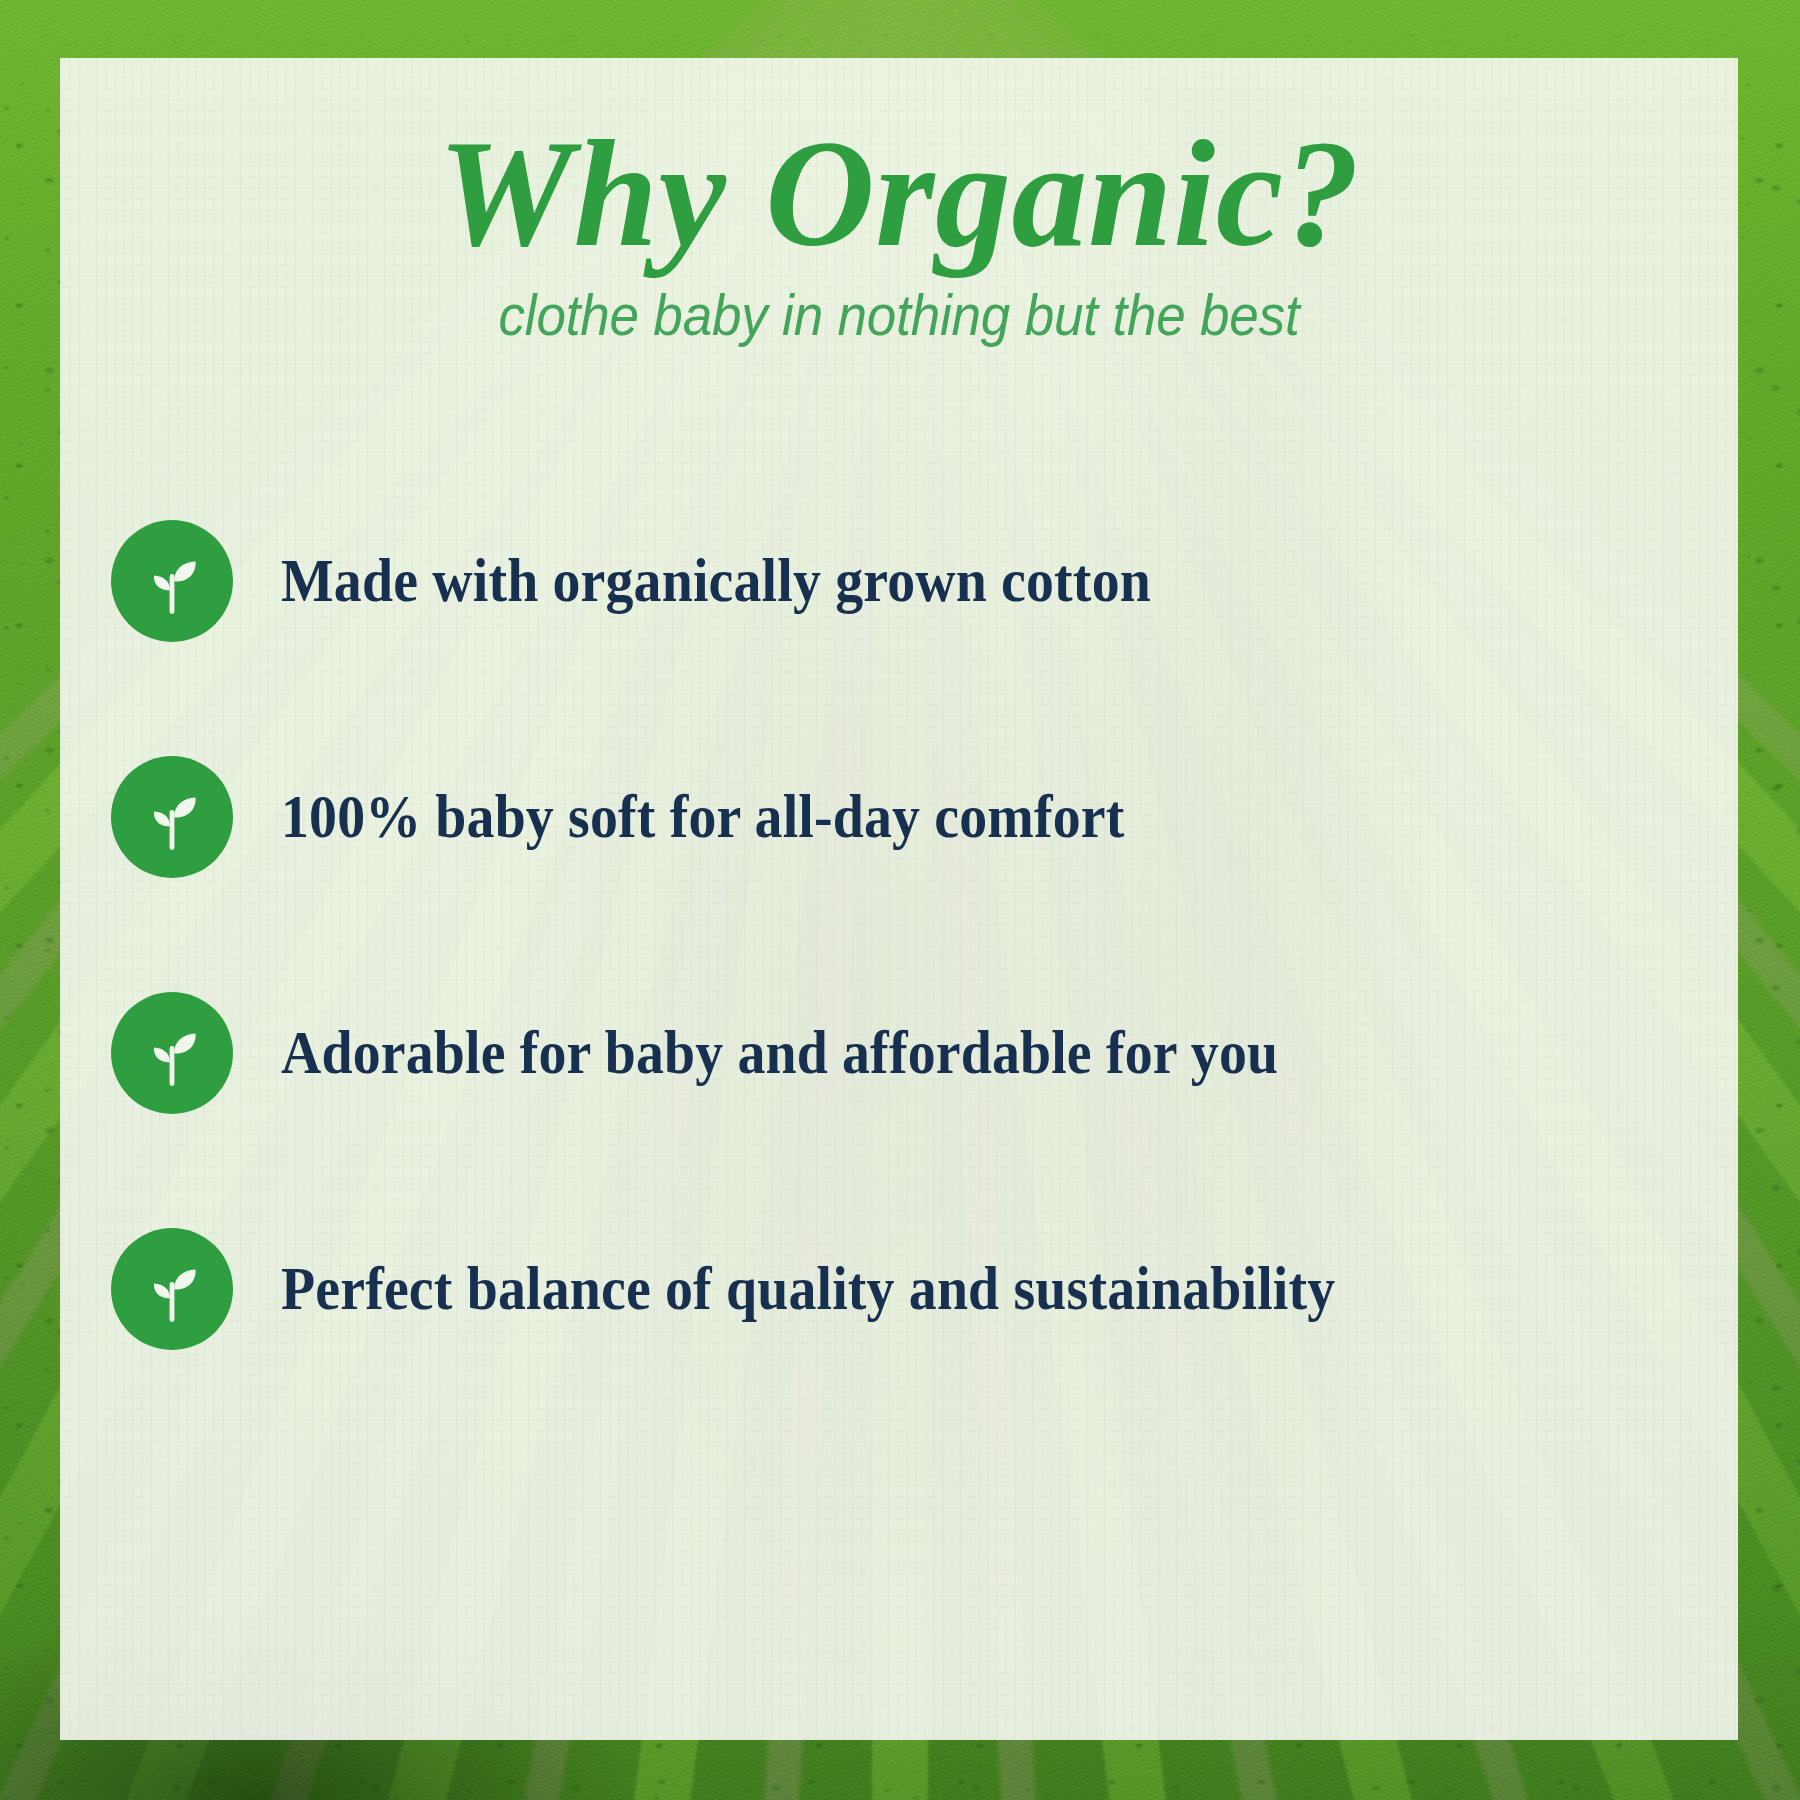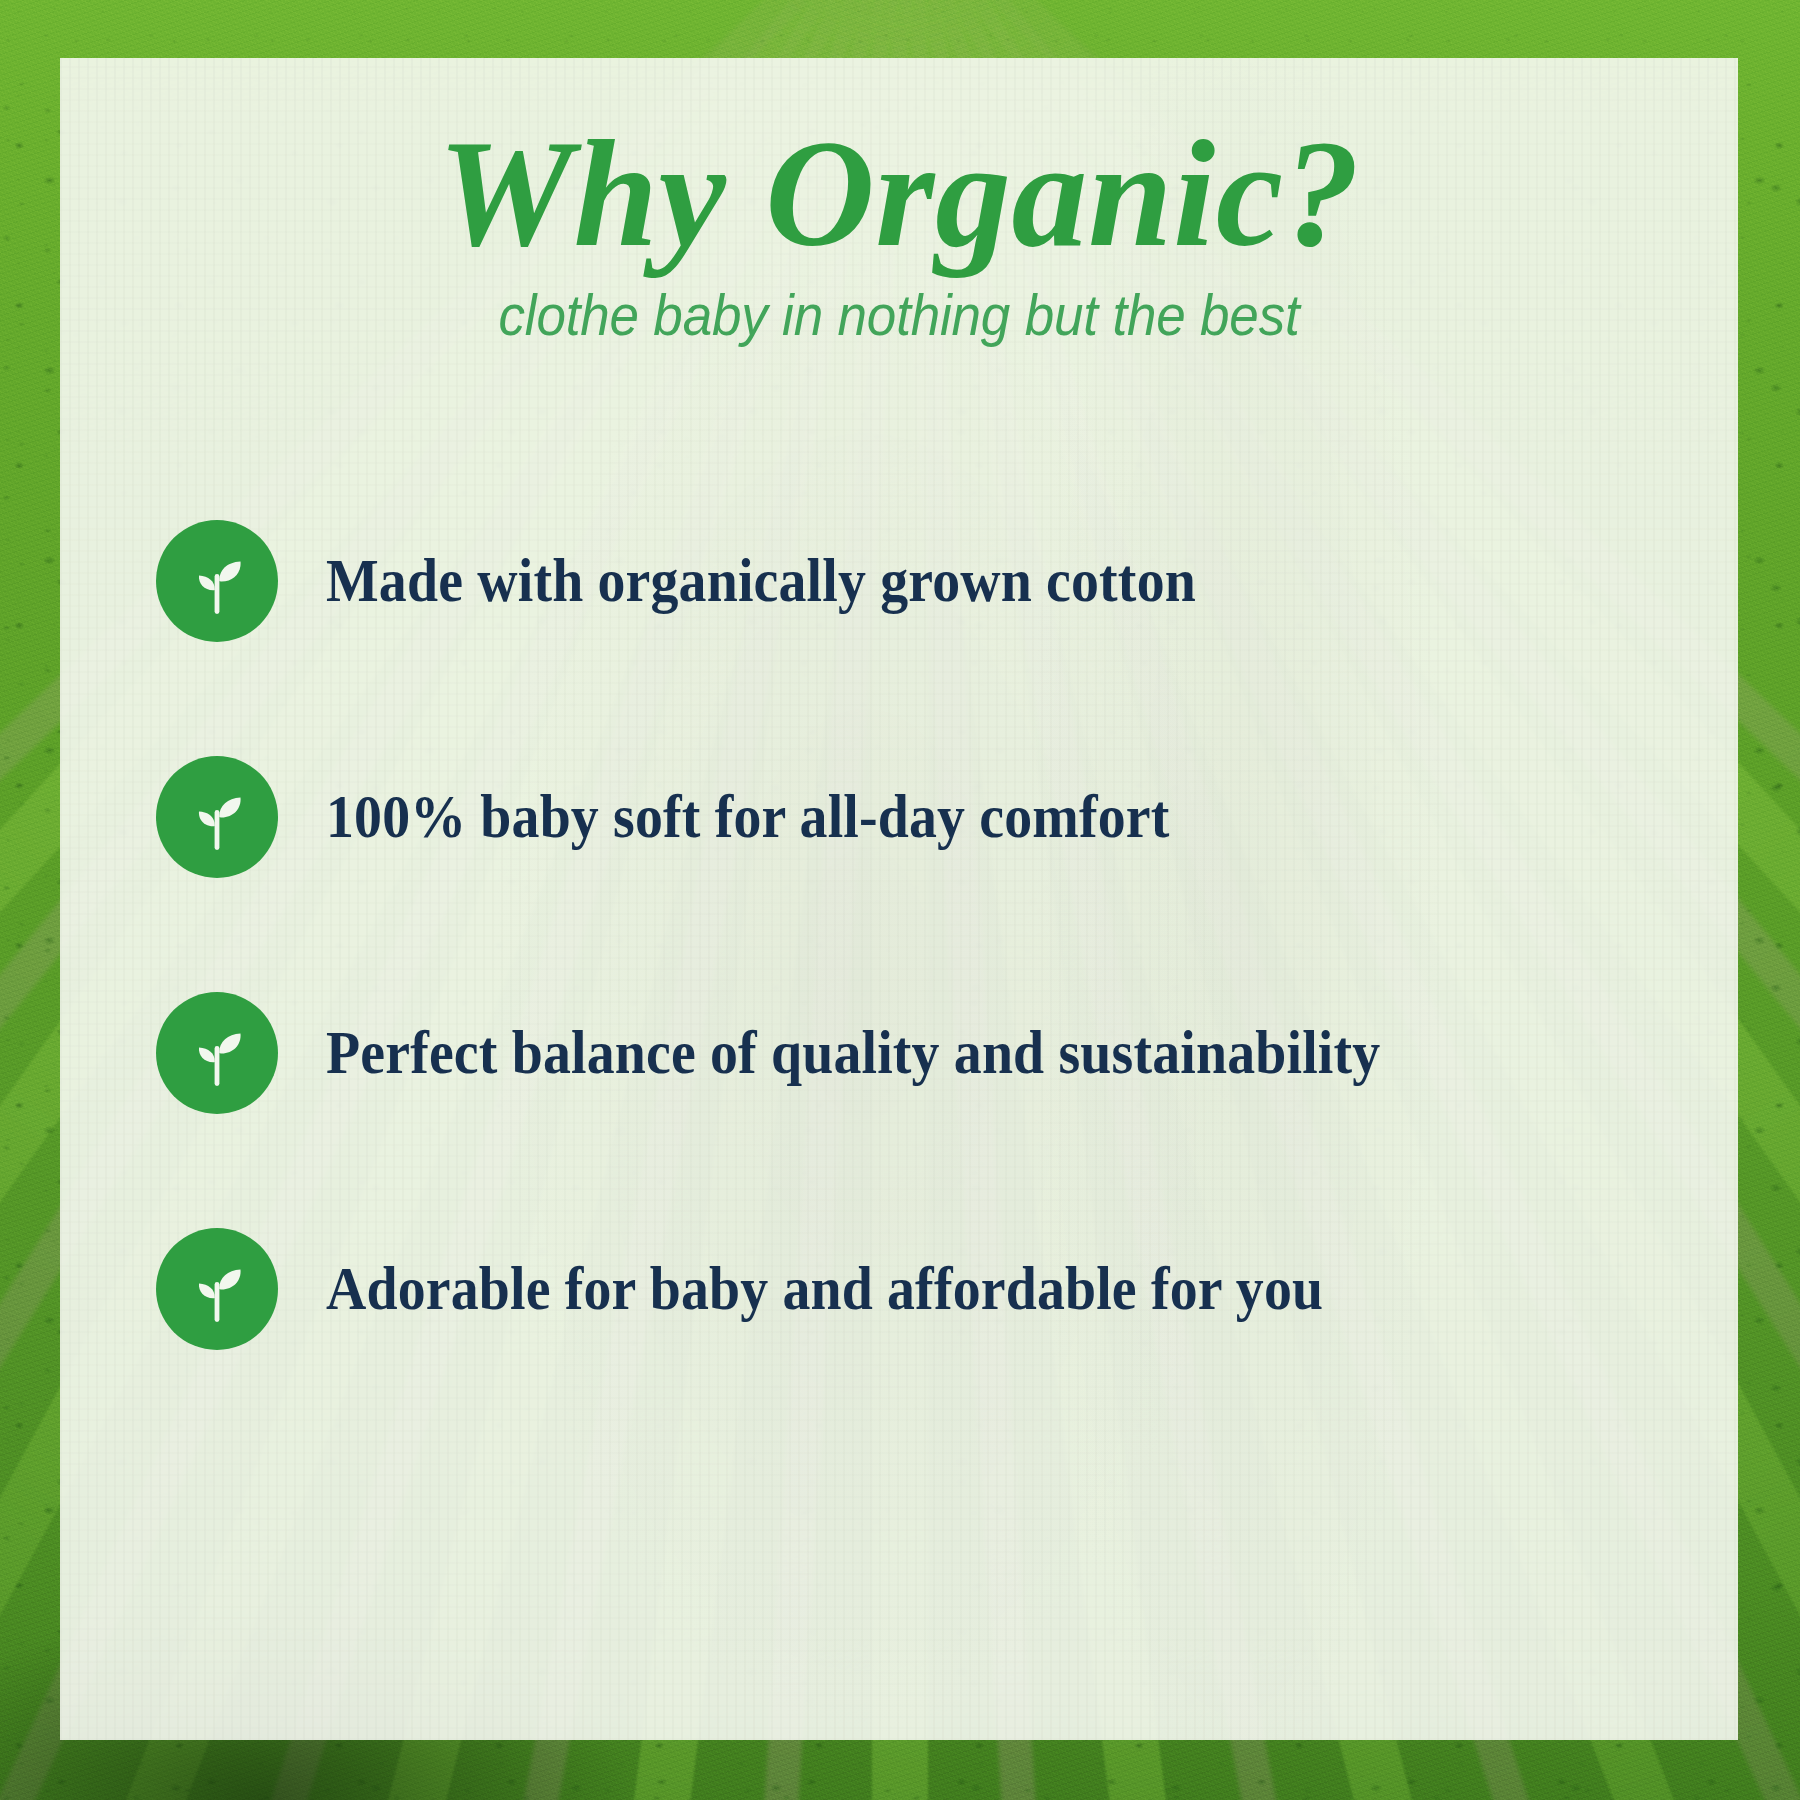--- a/index.html
+++ b/index.html
@@ -177,21 +177,21 @@
     font-size: 57px;
     line-height: 1.1;
     color: #42a55a;
     transform: scaleX(0.93);
     letter-spacing: -0.2px;
   }
 
   
   #benefits {
     margin-top: 116px;
-    padding-left: 96px;
+    padding-left: 51px;
     padding-right: 60px;
     list-style: none;
   }
 
   .benefit-row {
     display: flex;
     align-items: center;
     height: 236px;
   }
 
@@ -302,31 +302,31 @@
       <li class="benefit-row">
         <span class="benefit-icon">
           <svg width="74" height="74" viewBox="0 0 74 74" aria-hidden="true">
             <g fill="#f2f7ee">
               <rect x="34.6" y="30" width="4.8" height="40" rx="2.4"></rect>
               <path d="M39.2 36.5 C39.2 25.8 47.5 18.2 60.5 17.6 C61.6 28.8 53.2 37.6 41.6 37.6 C40.6 37.6 39.2 37.3 39.2 36.5 Z"></path>
               <path d="M34.8 45.4 C34.8 37.6 28.6 32.0 19.0 31.6 C18.2 39.8 24.4 46.3 33.0 46.3 C33.8 46.3 34.8 46.0 34.8 45.4 Z"></path>
             </g>
           </svg>
         </span>
-        <span class="benefit-text">Perfect balance of quality and sustainability</span>
+        <span class="benefit-text">Adorable for baby and affordable for you</span>
       </li>
 
       <li class="benefit-row">
         <span class="benefit-icon">
           <svg width="74" height="74" viewBox="0 0 74 74" aria-hidden="true">
             <g fill="#f2f7ee">
               <rect x="34.6" y="30" width="4.8" height="40" rx="2.4"></rect>
               <path d="M39.2 36.5 C39.2 25.8 47.5 18.2 60.5 17.6 C61.6 28.8 53.2 37.6 41.6 37.6 C40.6 37.6 39.2 37.3 39.2 36.5 Z"></path>
               <path d="M34.8 45.4 C34.8 37.6 28.6 32.0 19.0 31.6 C18.2 39.8 24.4 46.3 33.0 46.3 C33.8 46.3 34.8 46.0 34.8 45.4 Z"></path>
             </g>
           </svg>
         </span>
-        <span class="benefit-text">Adorable for baby and affordable for you</span>
+        <span class="benefit-text">Perfect balance of quality and sustainability</span>
       </li>
 
     </ul>
   </div>
 </div>
 
 </body></html>

